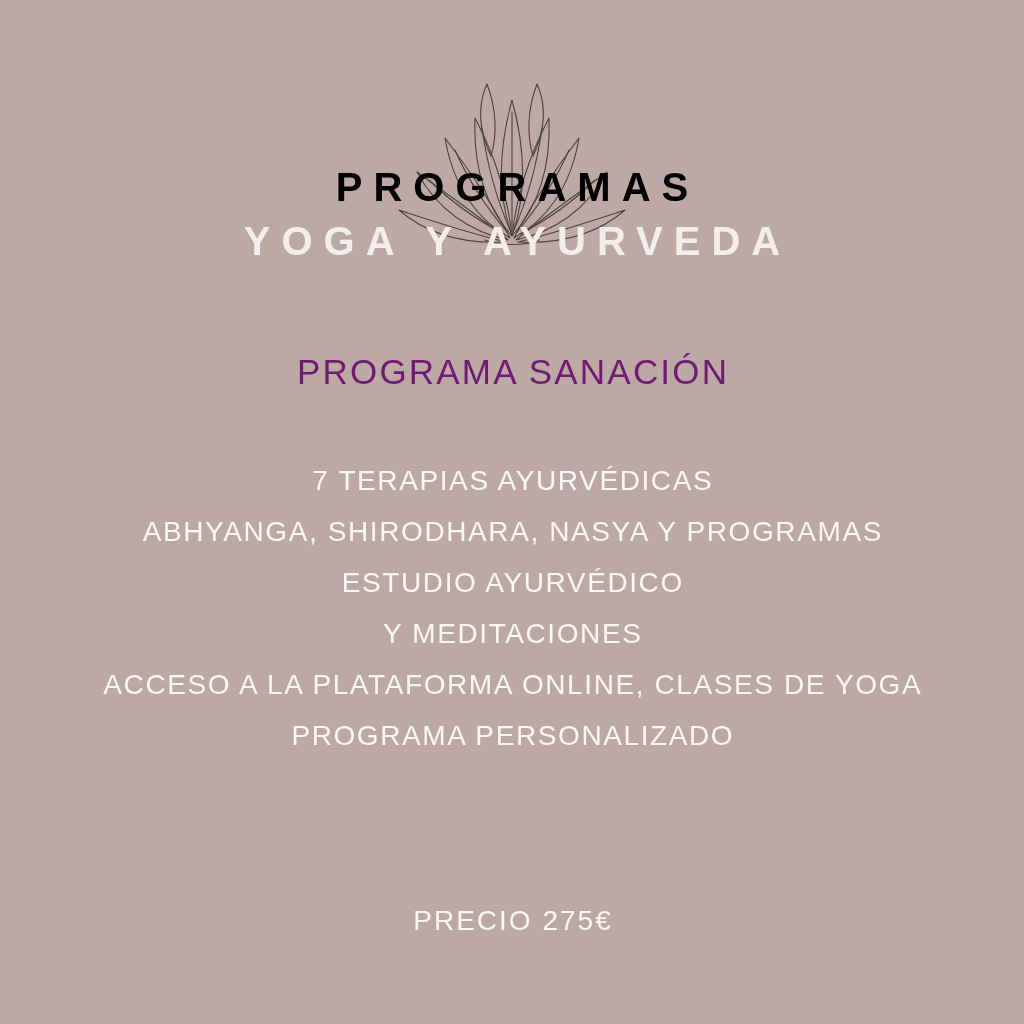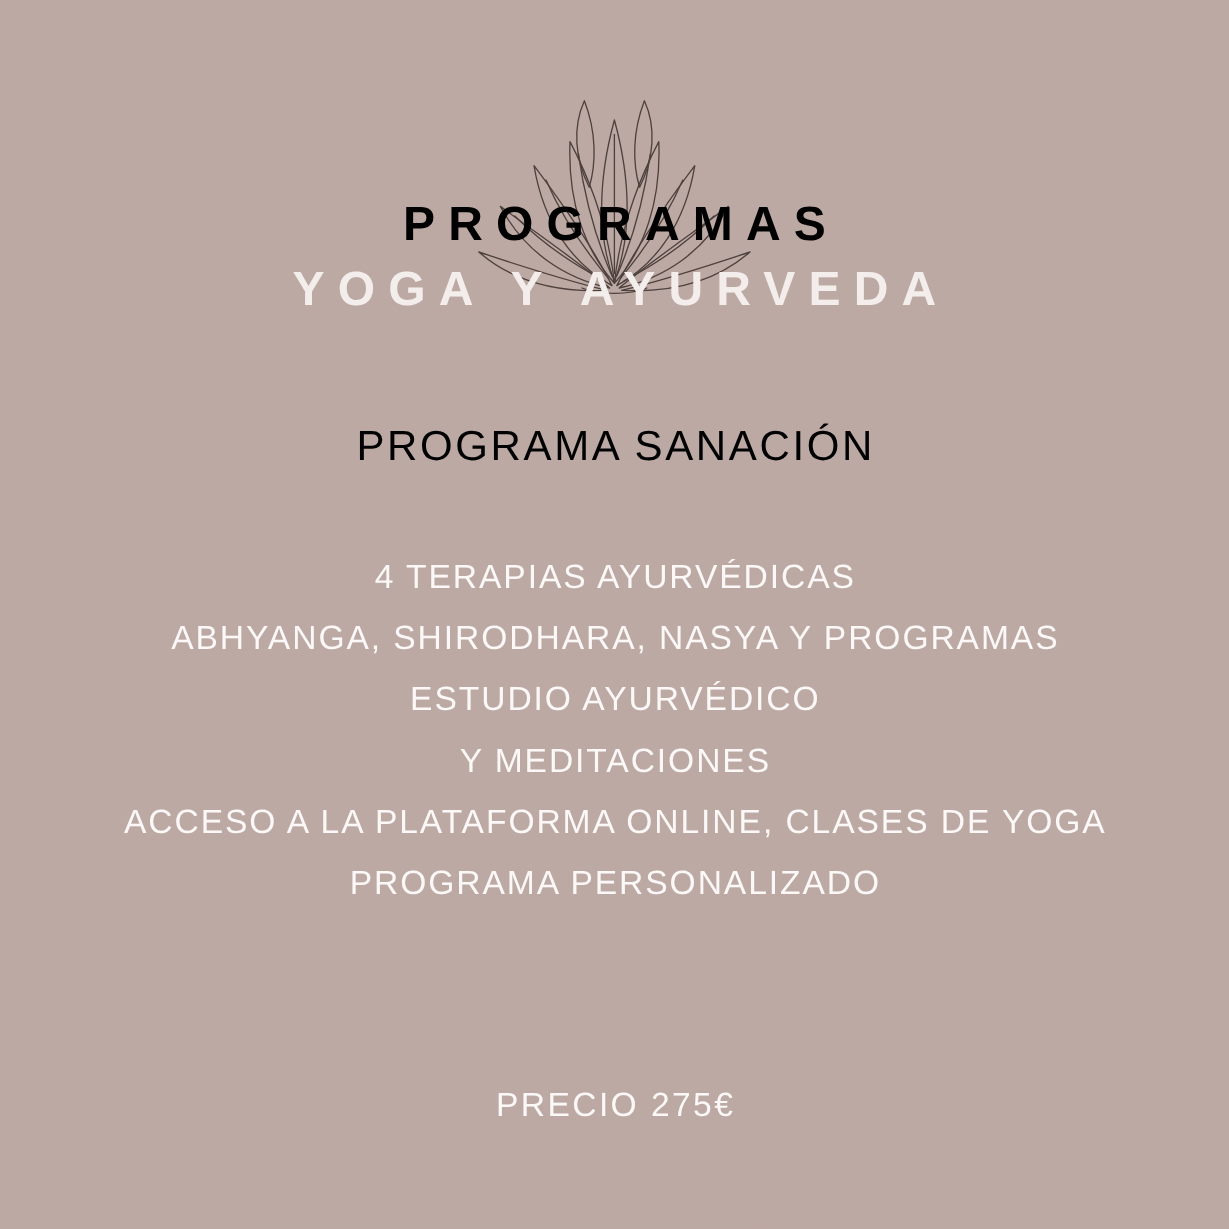--- a/index.html
+++ b/index.html
@@ -72,21 +72,21 @@
 
   
   .program-title {
     position: absolute;
     top: 352px;
     left: 0;
     right: 0;
     text-align: center;
     font-size: 35px;
     letter-spacing: 2.2px;
-    color: #000000;
+    color: #701a75;
     font-weight: 400;
     text-indent: 2.2px;
   }
 
   
   .details {
     position: absolute;
     top: 455px;
     left: 0;
     right: 0;
@@ -158,21 +158,21 @@
   </div>
 
   <div class="header">
     <div class="line1">PROGRAMAS</div>
     <div class="line2">YOGA Y AYURVEDA</div>
   </div>
 
   <div class="program-title">PROGRAMA SANACIÓN</div>
 
   <div class="details">
-    <div class="detail-line">4 TERAPIAS AYURVÉDICAS</div>
+    <div class="detail-line">7 TERAPIAS AYURVÉDICAS</div>
     <div class="detail-line">ABHYANGA, SHIRODHARA, NASYA Y PROGRAMAS</div>
     <div class="detail-line">ESTUDIO AYURVÉDICO</div>
     <div class="detail-line">Y MEDITACIONES</div>
     <div class="detail-line">ACCESO A LA PLATAFORMA ONLINE, CLASES DE YOGA</div>
     <div class="detail-line">PROGRAMA PERSONALIZADO</div>
   </div>
 
   <div class="price">PRECIO 275€</div>
 
 </div>

